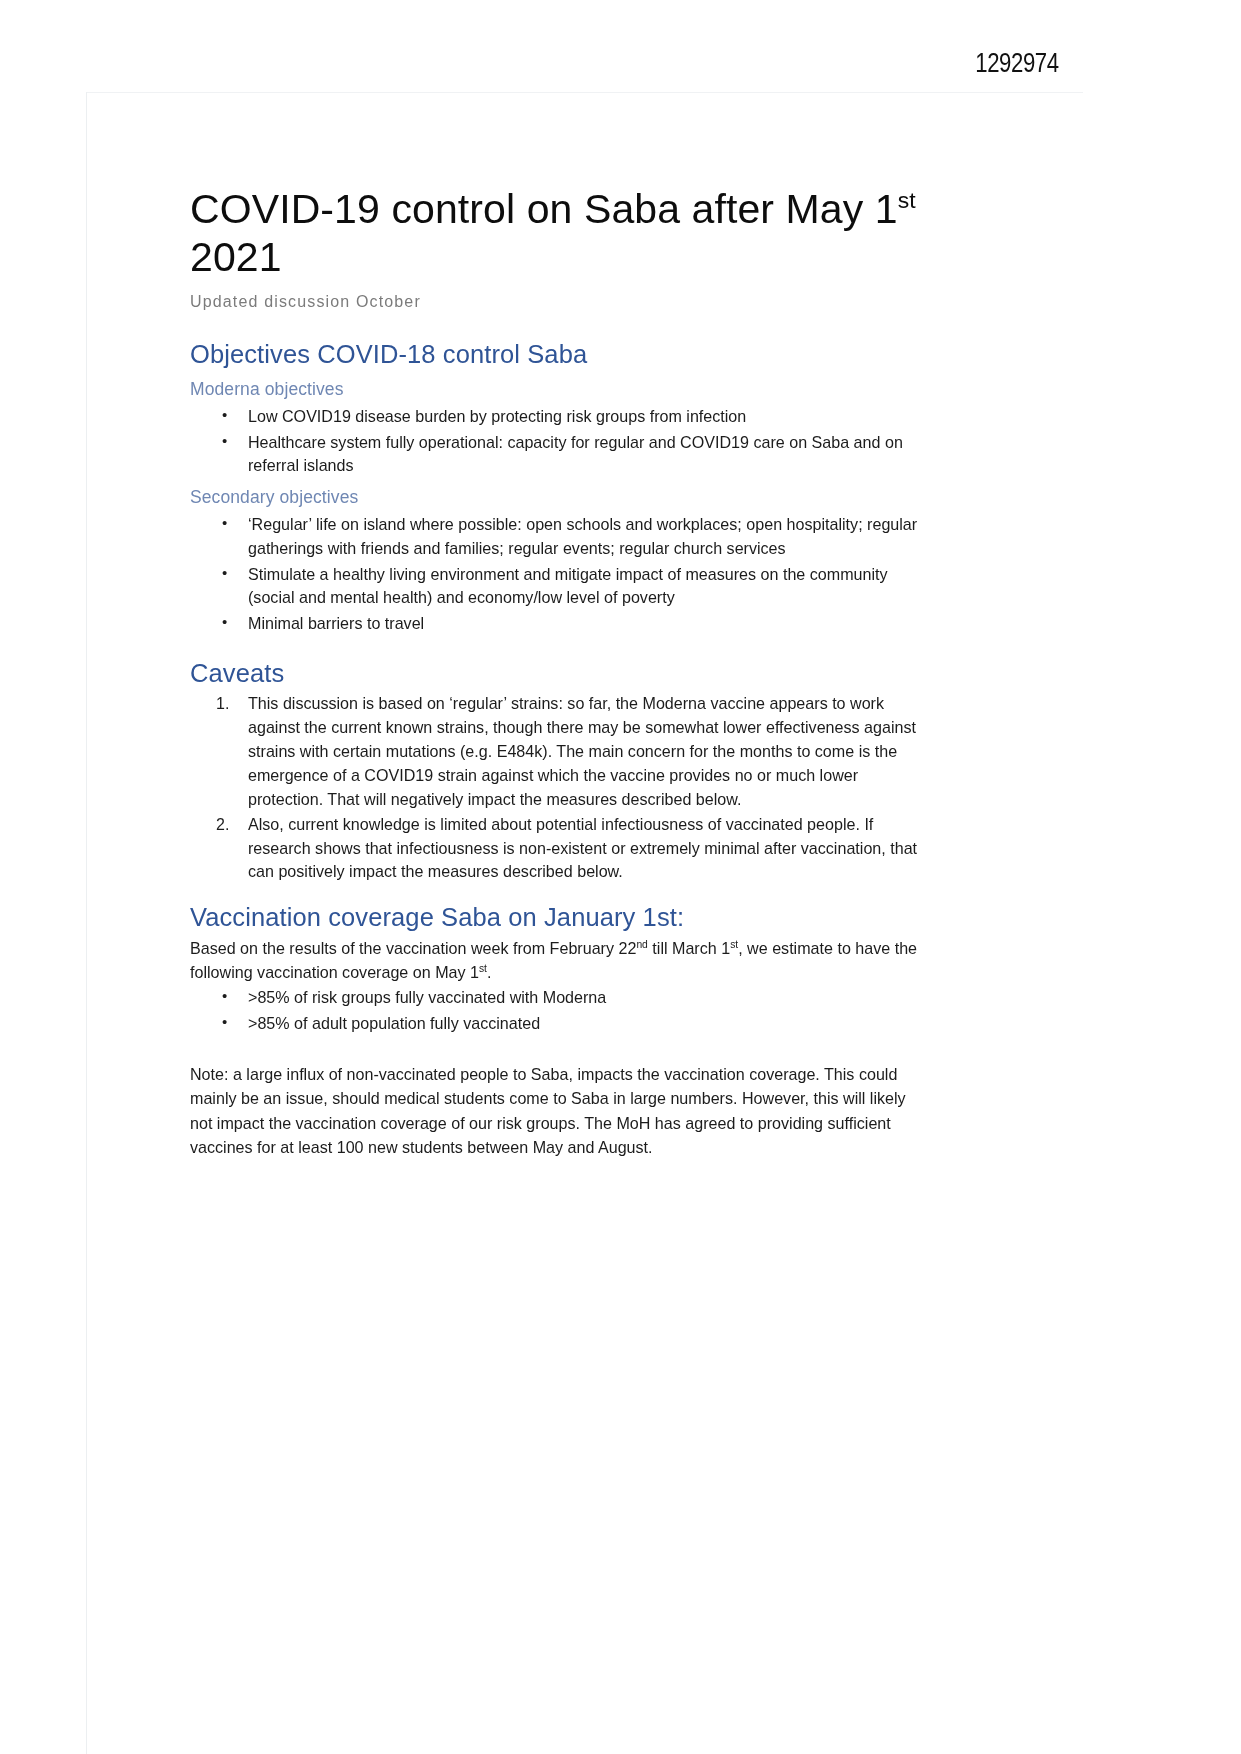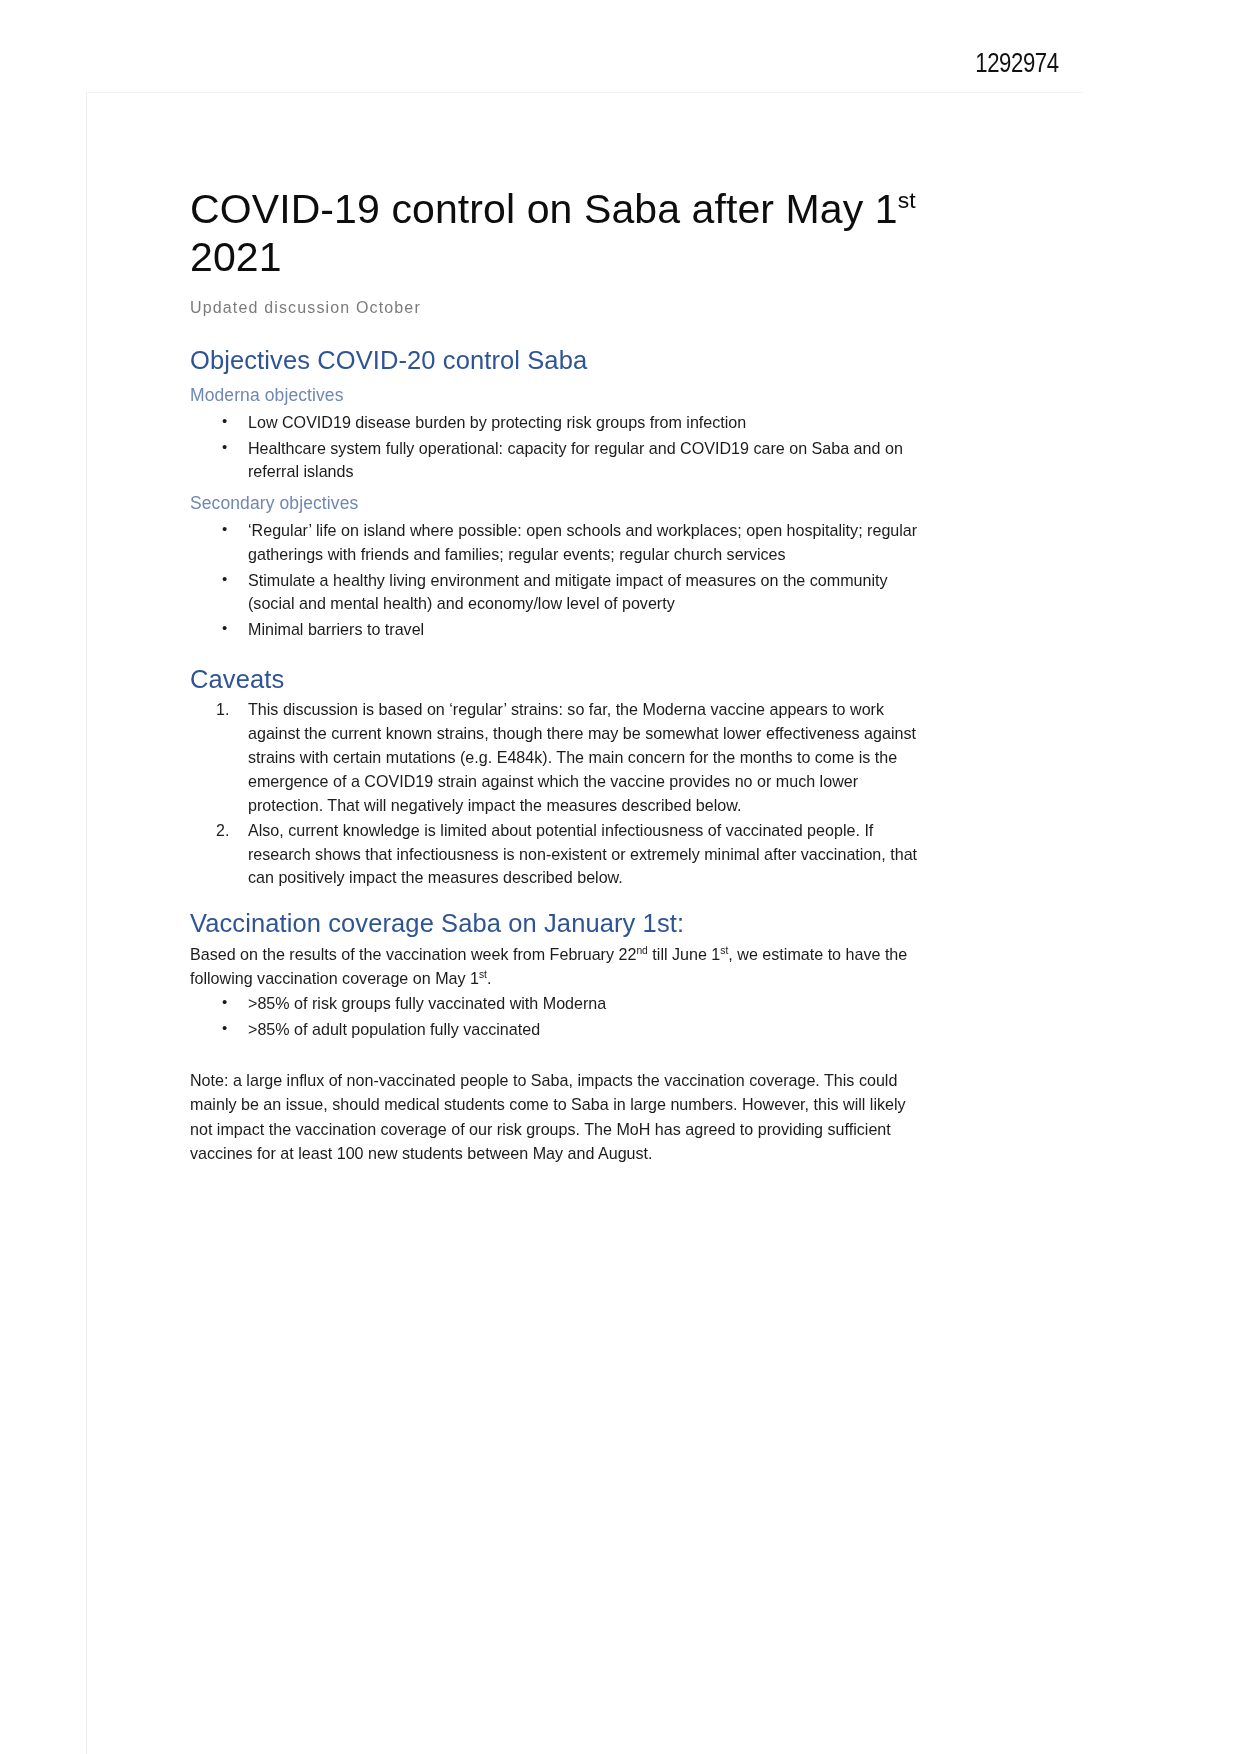--- a/index.html
+++ b/index.html
@@ -66,21 +66,21 @@
     font-stretch: condensed;
   }
 
   h1.title {
     font-family: "Liberation Sans Narrow", "Liberation Sans", sans-serif;
     font-size: 41px;
     font-weight: 400;
     line-height: 1.18;
     letter-spacing: 0.1px;
     color: #0d0d0d;
-    margin: 0 0 14px 0;
+    margin: 0 0 8px 0;
   }
   h1.title sup {
     font-size: 0.56em;
     vertical-align: super;
     line-height: 0;
   }
 
   .subtitle {
     font-size: 16px;
     color: #7b7b7b;
@@ -176,21 +176,21 @@
   <div class="scan-edge"></div>
 
   <div class="doc-number">1292974</div>
 
   <div class="content">
 
     <h1 class="title"><span>COVID-19 control on Saba after May 1</span><sup>st</sup><br><span>2021</span></h1>
 
     <div class="subtitle">Updated discussion October</div>
 
-    <h2 class="h-major">Objectives COVID-20 control Saba</h2>
+    <h2 class="h-major">Objectives COVID-18 control Saba</h2>
 
     <h3 class="h-minor">Moderna objectives</h3>
     <ul class="bullets">
       <li>Low COVID19 disease burden by protecting risk groups from infection</li>
       <li>Healthcare system fully operational: capacity for regular and COVID19 care on Saba and on referral islands</li>
     </ul>
 
     <h3 class="h-minor">Secondary objectives</h3>
     <ul class="bullets">
       <li>‘Regular’ life on island where possible: open schools and workplaces; open hospitality; regular gatherings with friends and families; regular events; regular church services</li>
@@ -198,21 +198,21 @@
       <li>Minimal barriers to travel</li>
     </ul>
 
     <h2 class="h-major">Caveats</h2>
     <ol class="numbers">
       <li>This discussion is based on ‘regular’ strains: so far, the Moderna vaccine appears to work against the current known strains, though there may be somewhat lower effectiveness against strains with certain mutations (e.g. E484k). The main concern for the months to come is the emergence of a COVID19 strain against which the vaccine provides no or much lower protection. That will negatively impact the measures described below.</li>
       <li>Also, current knowledge is limited about potential infectiousness of vaccinated people. If research shows that infectiousness is non-existent or extremely minimal after vaccination, that can positively impact the measures described below.</li>
     </ol>
 
     <h2 class="h-major tight">Vaccination coverage Saba on January 1st:</h2>
-    <p class="body"><span>Based on the results of the vaccination week from February 22</span><sup class="ord">nd</sup><span> till June 1</span><sup class="ord">st</sup><span>, we estimate to have the following vaccination coverage on May 1</span><sup class="ord">st</sup><span>.</span></p>
+    <p class="body"><span>Based on the results of the vaccination week from February 22</span><sup class="ord">nd</sup><span> till March 1</span><sup class="ord">st</sup><span>, we estimate to have the following vaccination coverage on May 1</span><sup class="ord">st</sup><span>.</span></p>
 
     <ul class="bullets gap-before">
       <li>&gt;85% of risk groups fully vaccinated with Moderna</li>
       <li>&gt;85% of adult population fully vaccinated</li>
     </ul>
 
     <p class="note">Note: a large influx of non-vaccinated people to Saba, impacts the vaccination coverage. This could mainly be an issue, should medical students come to Saba in large numbers. However, this will likely not impact the vaccination coverage of our risk groups. The MoH has agreed to providing sufficient vaccines for at least 100 new students between May and August.</p>
 
   </div>
 </div>

